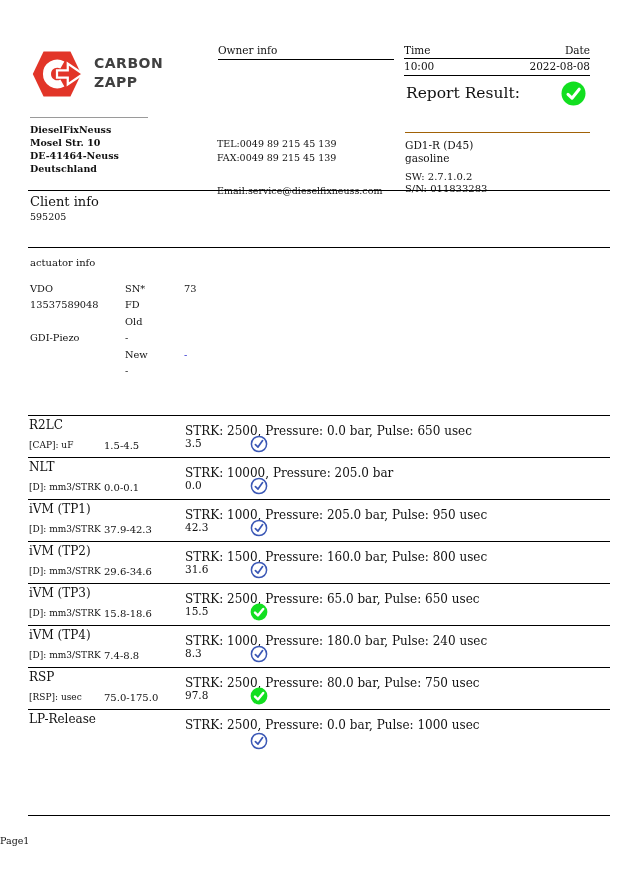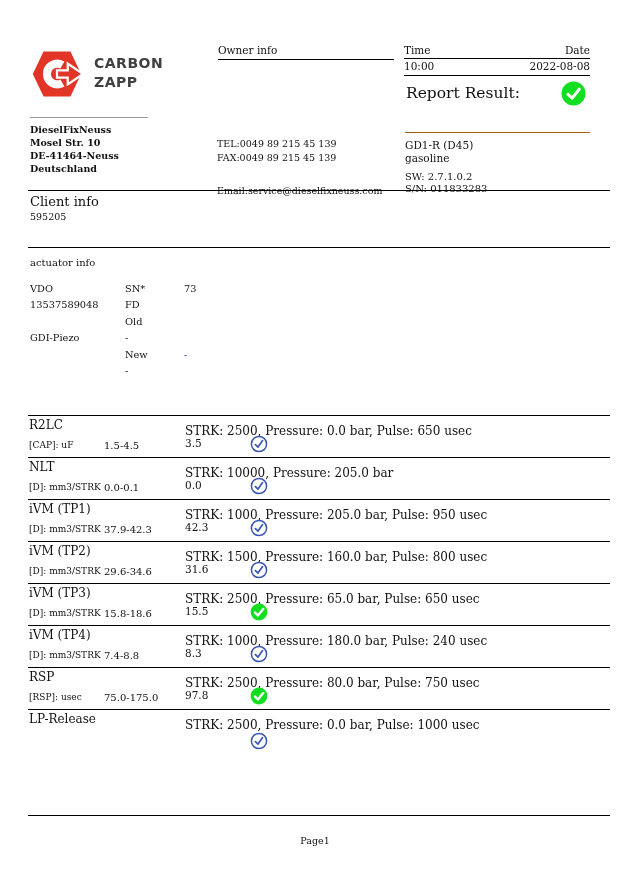--- a/index.html
+++ b/index.html
@@ -46,21 +46,21 @@
   .test-row{position:relative;height:41px;border-top:1px solid #000;}
   .t-title{position:absolute;left:1px;top:2px;font-size:12px;}
   .t-params{position:absolute;left:157px;top:8px;font-size:12px;white-space:nowrap;}
   .t-unit{position:absolute;left:1px;top:24px;font-size:9px;}
   .t-range{position:absolute;left:76px;top:24px;font-size:10px;}
   .t-value{position:absolute;left:157px;top:21px;font-size:10.5px;}
   .status-icon{position:absolute;left:222px;top:19px;width:18px;height:18px;}
   .status-icon .icon-green{display:none;}
   .status-icon.status-green .icon-green{display:inline;}
   
-  .footer-text{position:absolute;left:0;top:835px;width:630px;text-align:center;font-size:9.5px;}
+  .footer-text{position:absolute;left:0;top:835px;width:630px;font-size:9.5px;}
 </style>
 </head>
 <body>
 
 <div class="page">
 
   <div class="logo">
     <svg width="54" height="52" viewBox="0 0 60 58">
       <path d="M15 4 H45 L57 29 L45 54 H15 L3 29 Z" fill="#e23528"></path>
       <path d="M36 19 A 11.5 11.5 0 1 0 36 39" fill="none" stroke="#fff" stroke-width="9"></path>

